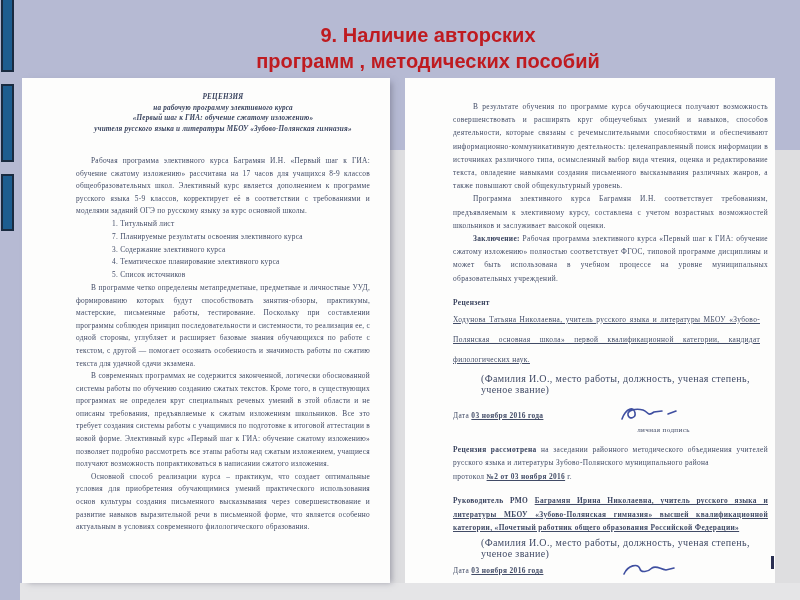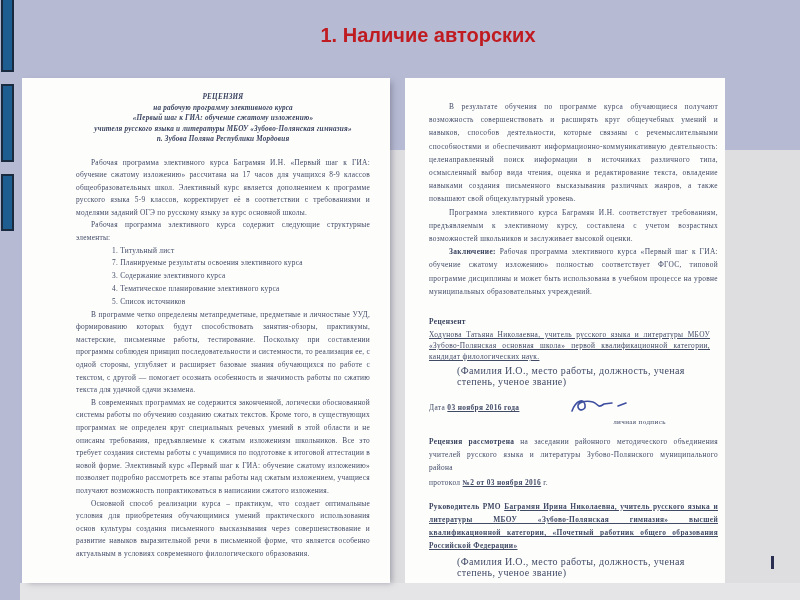--- a/index.html
+++ b/index.html
@@ -32,33 +32,33 @@
     background:#fdfdfc;color:#414b66;
     box-sizing:border-box;overflow:hidden;
     font-size:7.4px;letter-spacing:0.25px;
   }
   .doc-left{
     left:22px;width:368px;
     padding:14px 20px 0 54px;
     box-shadow:4px 2px 6px -2px rgba(95,95,115,.5);
   }
   .doc-right{
-    left:405px;width:320px;
-    padding:22px 7px 0 24px;
+    left:405px;width:370px;
+    padding:22px 7px 0 48px;
     letter-spacing:0.35px;
   }
   .doc-header{text-align:center;font-weight:bold;font-size:7.2px;line-height:10.5px;letter-spacing:0.2px;color:#3a445f;font-style:italic;}
   .doc-left p{margin:0;text-align:justify;text-indent:15px;line-height:12.6px;}
-  .doc-left .first-para{margin-top:12px;}
+  .doc-left .first-para{margin-top:21px;}
   .doc-list{margin:0 0 0 36px;line-height:12.8px;}
   .doc-right p{margin:0;text-align:justify;text-indent:20px;line-height:13.2px;}
   .b{font-weight:bold;color:#39435e;}
   .u{text-decoration:underline;font-weight:bold;}
-  .reviewer-label{margin-top:17px;font-weight:bold;color:#39435e;line-height:13px;}
-  .reviewer-text{margin:1px 8px 0 0;text-align:justify;line-height:11px;text-decoration:underline;}
+  .reviewer-label{margin-top:11px;font-weight:bold;color:#39435e;line-height:13px;}
+  .reviewer-text{margin:1px 8px 0 0;text-align:justify;line-height:20px;text-decoration:underline;}
   .credentials-note{margin-top:3px;padding-left:28px;line-height:11px;font-size:10px;}
   .date-row{display:flex;justify-content:flex-start;align-items:flex-end;margin-top:9px;line-height:12px;}
   .date-text{white-space:nowrap;}
   .sig-block{margin-left:auto;margin-right:55px;width:125px;text-align:center;}
   .sig-line{border-bottom:1px solid #5c6378;line-height:0;}
   .sig-line svg{display:block;margin:0 auto -2px auto;}
   .sig-caption{text-align:center;margin:3px 0 0 148px;width:125px;font-size:7.1px;line-height:10px;}
   .considered{margin-top:8px !important;}
   .protocol-line{margin-top:1px;line-height:13.2px;}
   .rmo-para{margin-top:11px !important;text-indent:0 !important;}
@@ -77,33 +77,32 @@
 <div class="slide">
 
   <div class="bg-gray-right"></div>
   <div class="bg-gray-bottom"></div>
 
   <div class="side-bar bar1"></div>
   <div class="side-bar bar2"></div>
   <div class="side-bar bar3"></div>
 
   <div class="slide-title">
-    <span style="display:block">1. Наличие авторских</span>
+    <span style="display:block">9. Наличие авторских</span>
+    <span style="display:block">программ , методических пособий</span>
   </div>
 
   <div class="doc doc-left">
     <div class="doc-header">
       <div>РЕЦЕНЗИЯ</div>
       <div>на рабочую программу элективного курса</div>
       <div>«Первый шаг к ГИА: обучение сжатому изложению»</div>
       <div>учителя русского языка и литературы МБОУ «Зубово-Полянская гимназия»</div>
-      <div>п. Зубова Поляна Республики Мордовия</div>
     </div>
     <p class="first-para">Рабочая программа элективного курса Баграмян И.Н. «Первый шаг к ГИА: обучение сжатому изложению» рассчитана на 17 часов для учащихся 8-9 классов общеобразовательных школ. Элективный курс является дополнением к программе русского языка 5-9 классов, корректирует её в соответствии с требованиями и моделями заданий ОГЭ по русскому языку за курс основной школы.</p>
-    <p>Рабочая программа элективного курса содержит следующие структурные элементы:</p>
     <div class="doc-list">
       <div>1. Титульный лист</div>
       <div>7. Планируемые результаты освоения элективного курса</div>
       <div>3. Содержание элективного курса</div>
       <div>4. Тематическое планирование элективного курса</div>
       <div>5. Список источников</div>
     </div>
     <p>В программе четко определены метапредметные, предметные и личностные УУД, формированию которых будут способствовать занятия-обзоры, практикумы, мастерские, письменные работы, тестирование. Поскольку при составлении программы соблюден принцип последовательности и системности, то реализация ее, с одной стороны, углубляет и расширяет базовые знания обучающихся по работе с текстом, с другой — помогает осознать особенность и значимость работы по сжатию текста для удачной сдачи экзамена.</p>
     <p>В современных программах не содержится законченной, логически обоснованной системы работы по обучению  созданию сжатых текстов. Кроме того, в существующих программах не определен круг специальных речевых умений в этой области и не описаны требования, предъявляемые к сжатым изложениям школьников. Все это требует создания системы работы с учащимися по подготовке к итоговой аттестации в новой форме. Элективный курс «Первый шаг к ГИА: обучение сжатому изложению» позволяет подробно рассмотреть все этапы работы над сжатым изложением, учащиеся получают возможность попрактиковаться в написании сжатого изложения.</p>
     <p>Основной способ реализации курса – практикум, что создает оптимальные условия для приобретения обучающимися умений практического использования основ культуры создания письменного высказывания через совершенствование и развитие навыков выразительной речи в письменной форме, что является особенно актуальным в условиях современного филологического образования.</p>

